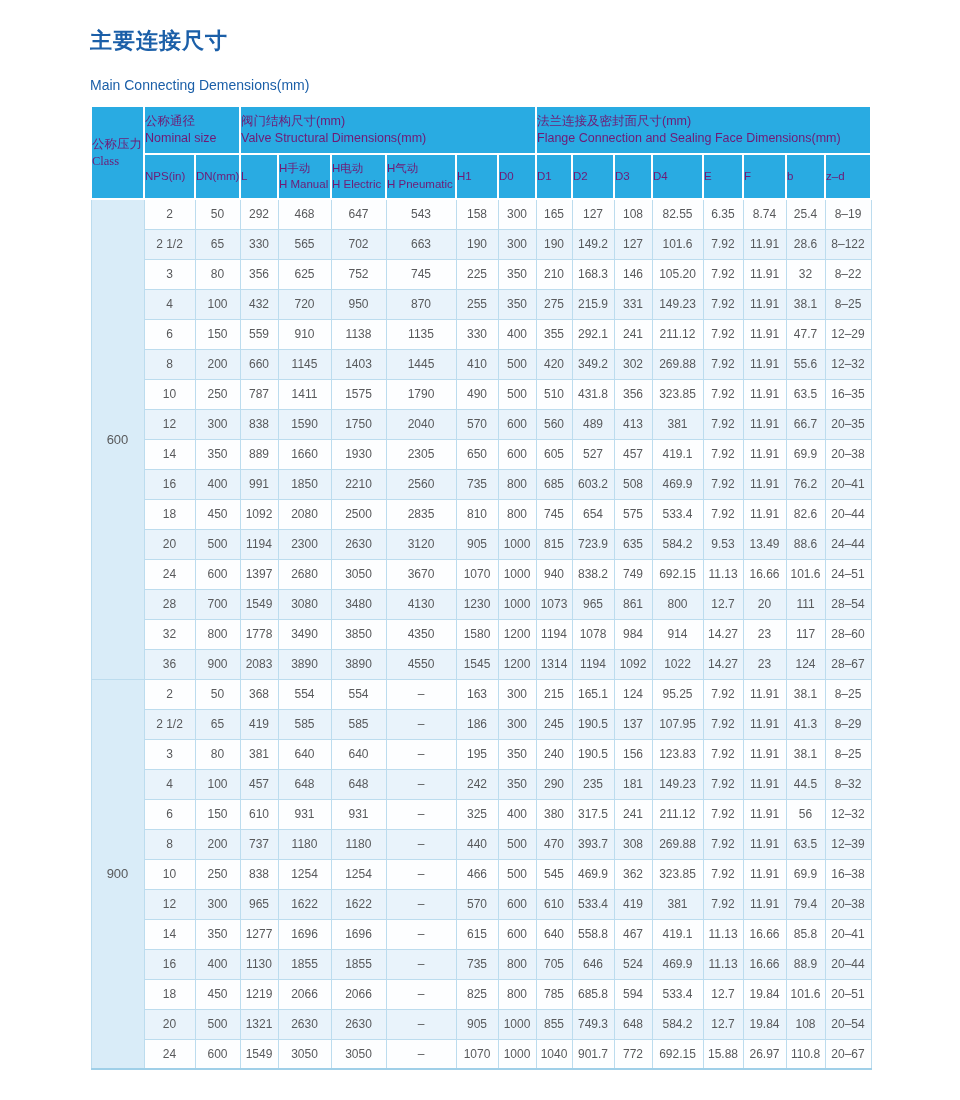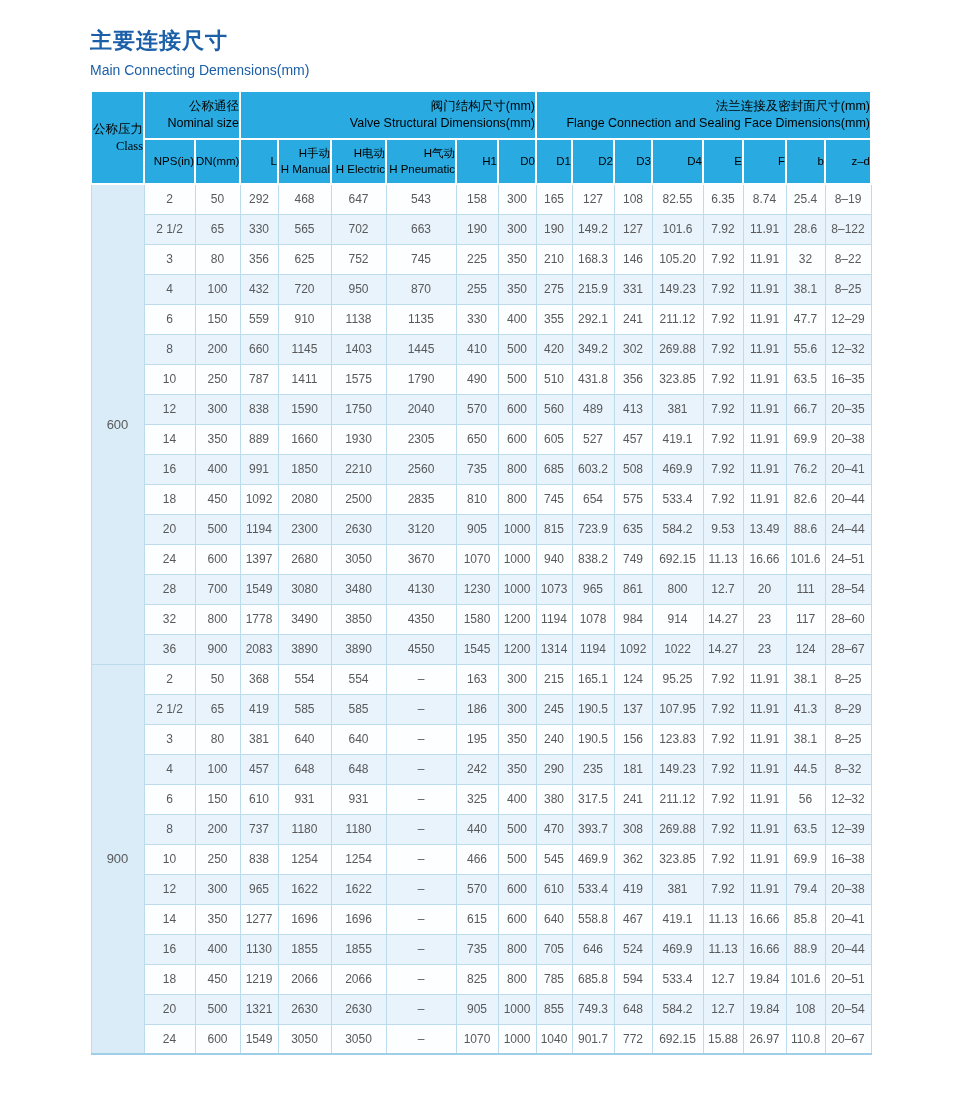--- a/index.html
+++ b/index.html
@@ -6,41 +6,41 @@
   html, body { background: #ffffff; }
   body {
     width: 960px; height: 1100px;
     font-family: "Liberation Sans", "DejaVu Sans", sans-serif;
     color: #58595b;
     overflow: hidden;
   }
   .page { padding: 26px 0 0 90px; }
   .title-zh {
     color: #1b5fa8; font-size: 22px; font-weight: bold;
-    letter-spacing: 1px; margin-bottom: 6px; font-family: Liberation Mono, monospace;
+    letter-spacing: 1px; margin-bottom: 21px; font-family: Liberation Mono, monospace;
   }
   .subtitle-en { color: #1b5fa8; font-size: 14px; margin-bottom: 12px; }
 
   table.dims {
     border-collapse: collapse;
     table-layout: fixed;
     width: 778px;
     border: 1px solid #bcdcee;
     border-bottom: 2px solid #9fcfe8;
   }
   table.dims thead th {
     background: #29abe2;
-    color: #000000;
+    color: #701a75;
     font-weight: normal;
     font-size: 12px;
     line-height: 1.35;
     white-space: pre-line;
     border: 2px solid #ffffff;
     padding: 4px 0;
-    text-align: right;
+    text-align: left;
     vertical-align: middle;
   }
   table.dims thead tr.group-row th { height: 48px; font-size: 12.5px; }
   table.dims thead tr.sub-row th   { height: 45px; font-size: 11.5px; }
   table.dims thead th.class-head   { font-size: 12.5px; font-family: Liberation Serif, serif; }
 
   table.dims tbody td {
     border: 1px solid #bcdcee;
     height: 30px;
     font-size: 12px;

